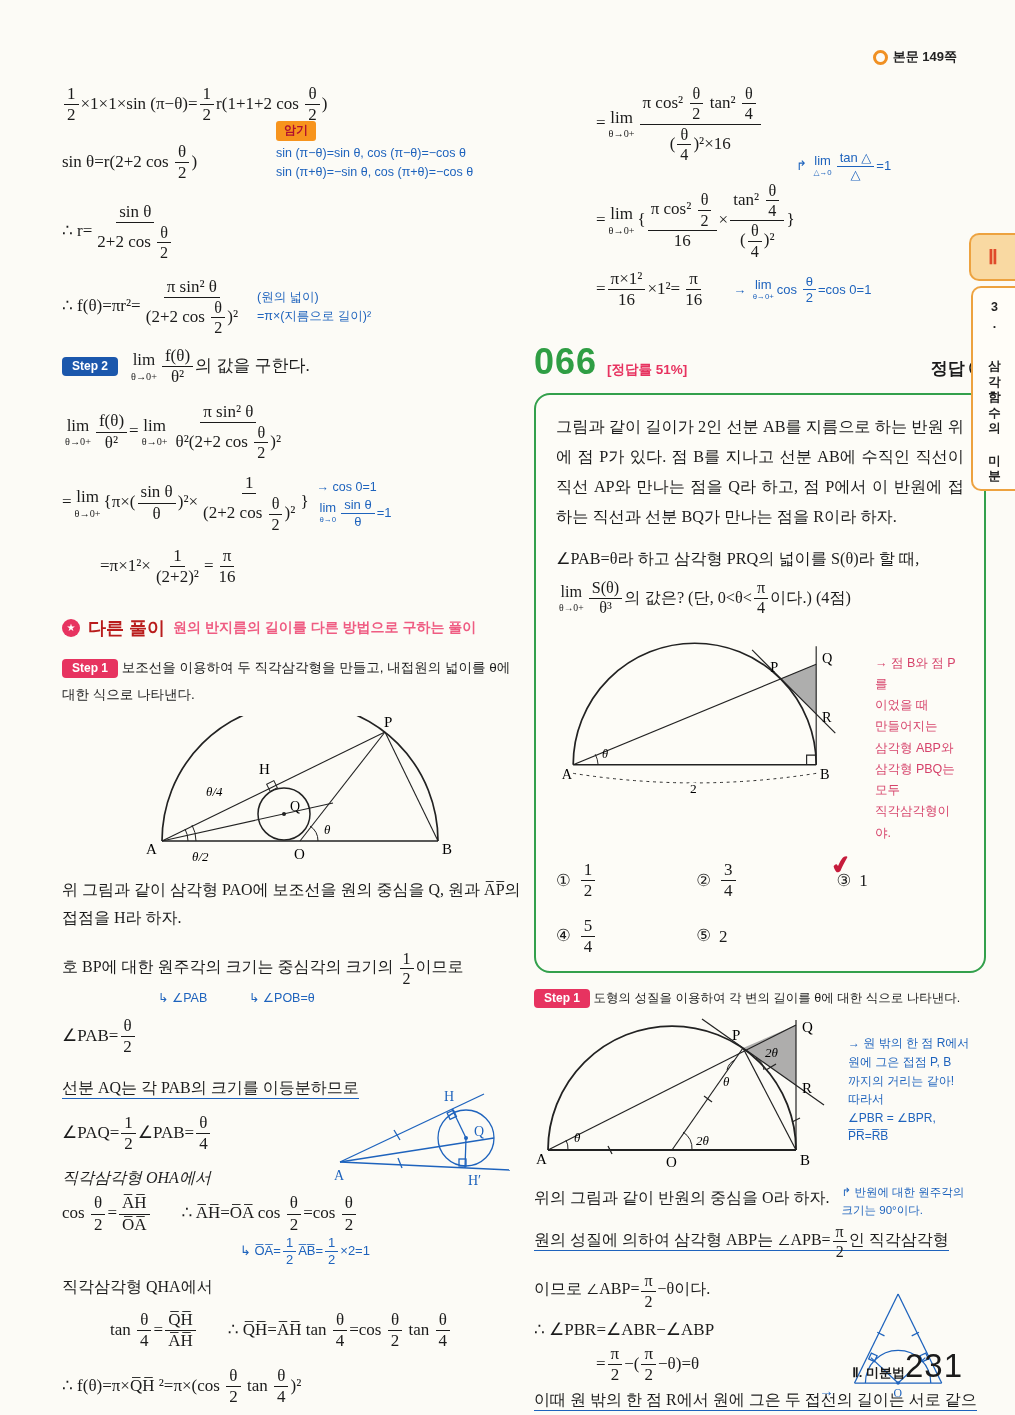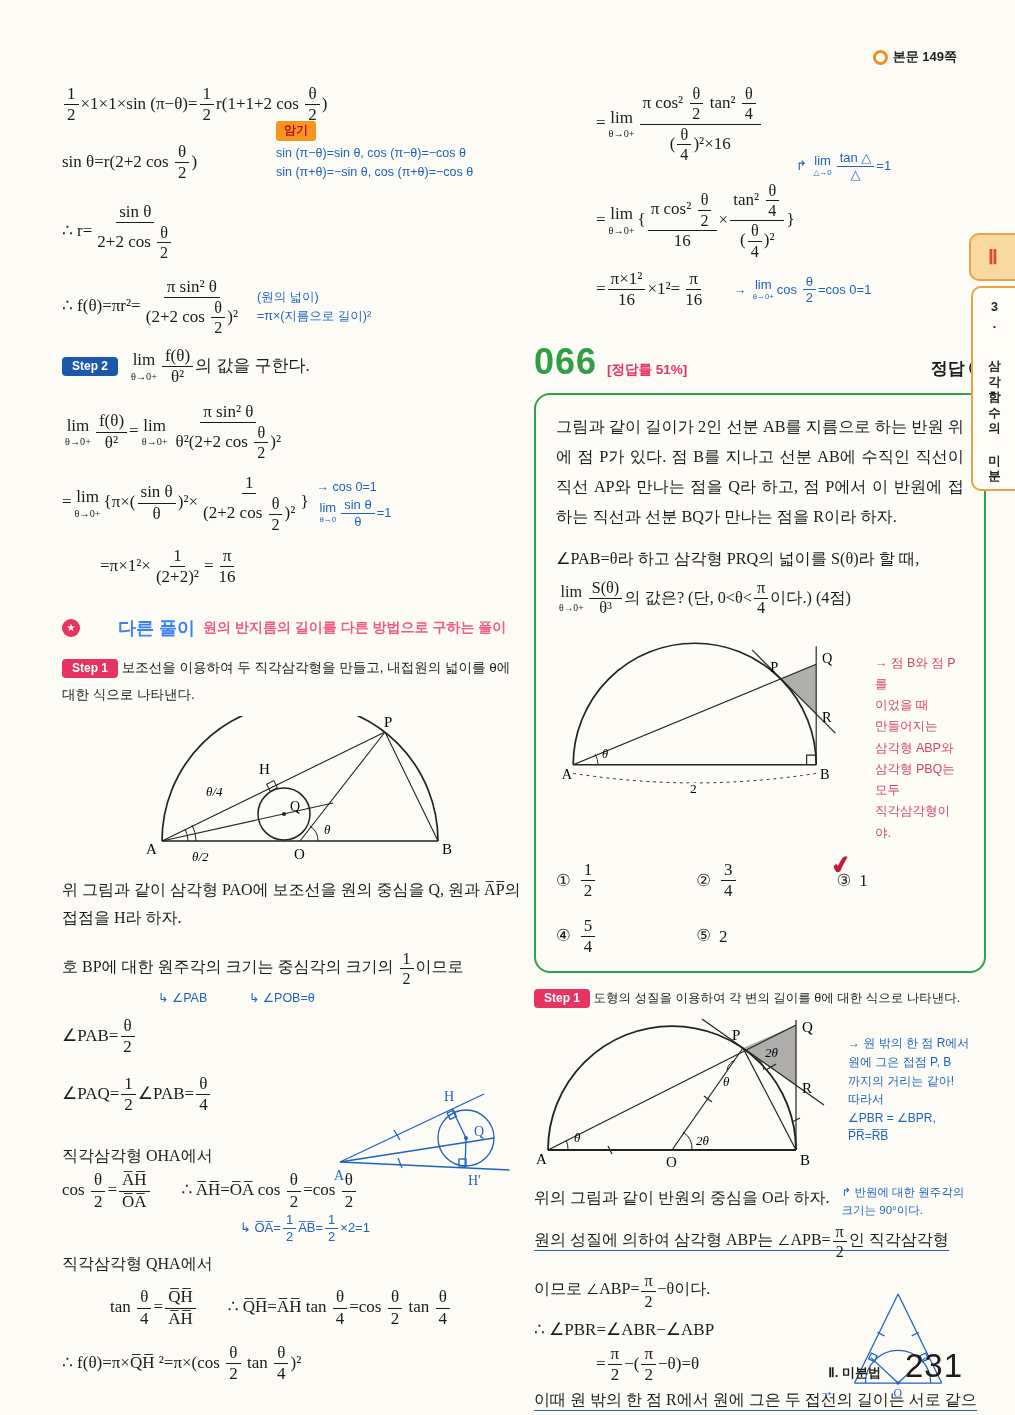--- a/index.html
+++ b/index.html
@@ -33,42 +33,42 @@
   .col-right{position:absolute;left:534px;top:84px;width:452px;}
   .page-ref{position:absolute;top:48px;right:58px;display:flex;align-items:center;gap:5px;
             font:700 13px "Liberation Sans",sans-serif;color:#222;}
   .ring{width:9px;height:9px;border:3px solid #f09023;border-radius:50%;display:inline-block;}
   .steprow{display:flex;align-items:center;gap:10px;}
   .flexrow{display:flex;align-items:center;}
   
   .alt-head{display:flex;align-items:center;gap:8px;font-family:"Liberation Sans",sans-serif;}
   .star-ic{width:18px;height:18px;border-radius:50%;background:#e73360;color:#fff;display:inline-flex;
            align-items:center;justify-content:center;font-size:10px;}
-  .alt-title{font-weight:700;font-size:18px;color:#3b82f6;margin-left:30px;}
+  .alt-title{font-weight:700;font-size:18px;color:#b91c1c;}
   .alt-desc{font-size:14px;color:#ef5c82;font-weight:700;}
   
   .prob-head{display:flex;align-items:baseline;}
   .prob-num{font:700 36px "Liberation Sans",sans-serif;color:#2f9e44;letter-spacing:1px;}
   .prob-rate{font:700 13.5px "Liberation Sans",sans-serif;color:#e73360;margin-left:10px;}
   .prob-ans{margin-left:auto;font-weight:700;font-size:17px;}
   .prob-box{border:2.3px solid #33a04c;border-radius:16px;padding:18px 20px 14px;margin-top:10px;background:#fdfcf7;}
   .prob-box .kr{font-size:16.2px;line-height:1.85;text-align:justify;}
   .choices{display:grid;grid-template-columns:1.1fr 1.1fr 1fr;row-gap:14px;margin-top:16px;font-size:16.5px;}
   .choice{position:relative;display:flex;align-items:center;gap:8px;}
   .chk{position:absolute;left:-6px;top:-9px;color:#c61c3c;font-size:24px;transform:rotate(-12deg);font-weight:700;}
   
   .side-tab{position:absolute;right:0;top:233px;display:flex;flex-direction:column;gap:5px;align-items:flex-end;}
   .side-unit{width:44px;height:44px;background:#f9d9a2;border:2.5px solid #eda23f;border-right:none;
              border-radius:10px 0 0 10px;display:flex;align-items:center;justify-content:center;
              font:700 20px "Liberation Serif",serif;color:#e04a2a;}
   .side-chap{width:42px;min-height:166px;background:#fffdf8;border:2.5px solid #eda23f;border-right:none;
              border-radius:10px 0 0 10px;display:flex;align-items:center;justify-content:center;padding:12px 0;}
   .side-chap span{writing-mode:vertical-rl;text-orientation:upright;font:700 12.5px "Liberation Sans",sans-serif;
                   letter-spacing:3px;color:#222;}
-  .footer{position:absolute;right:52px;bottom:30px;display:flex;align-items:baseline;gap:24px;justify-content:flex-end;}
+  .footer{position:absolute;right:52px;bottom:30px;display:flex;align-items:baseline;gap:0;justify-content:flex-end;}
   .footer .sect{font:700 13px "Liberation Sans",sans-serif;}
   .footer .pnum{font:400 33px "Liberation Sans",sans-serif;letter-spacing:1px;}
   svg text{font-family:"Liberation Serif",serif;}
 </style>
 </head>
 <body>
 
 <div class="page">
 
   <div class="page-ref">
@@ -220,20 +220,21 @@
           <span class="ft">1</span>
           <span class="fb">2</span>
         </span>이므로</div>
     <div class="note-b pre" style="margin-left:96px;">↳ ∠PAB            ↳ ∠POB=θ</div>
     <div class="math" style="margin-top:8px;">∠PAB=<span class="frac">
           <span class="ft">θ</span>
           <span class="fb">2</span>
         </span></div>
 
     <div style="position:relative;margin-top:16px;">
+      <div class="kr"><span class="ub">선분 AQ는 각 PAB의 크기를 이등분하므로</span></div>
       <div class="math" style="margin-top:10px;">∠PAQ=<span class="frac">
             <span class="ft">1</span>
             <span class="fb">2</span>
           </span>∠PAB=<span class="frac">
             <span class="ft">θ</span>
             <span class="fb">4</span>
           </span></div>
 
       <svg width="190" height="100" viewBox="0 0 190 100" style="position:absolute;right:0;top:14px;">
         <g stroke="#1e63bd" fill="none" stroke-width="1.3">
@@ -249,21 +250,21 @@
           <line x1="64" y1="70" x2="68" y2="80"></line>
         </g>
         <circle cx="132" cy="50" r="2" fill="#1e63bd"></circle>
         <g fill="#1e63bd">
           <text x="110" y="13" font-size="14">H</text>
           <text x="140" y="48" font-size="14">Q</text>
           <text x="134" y="97" font-size="14">H′</text>
           <text x="0" y="92" font-size="14">A</text>
         </g>
       </svg>
-      <div class="kr" style="margin-top:26px;">직각삼각형 OHA에서</div>
+      <div class="kr" style="margin-top:10px;font-style:italic;">직각삼각형 OHA에서</div>
       <div class="flexrow" style="gap:30px;">
         <div class="math">cos <span class="frac">
               <span class="ft">θ</span>
               <span class="fb">2</span>
             </span>=<span class="frac">
               <span class="ft">A̅H̅</span>
               <span class="fb">O̅A̅</span>
             </span></div>
         <div class="math">∴ A̅H̅=O̅A̅ cos <span class="frac">
               <span class="ft">θ</span>

